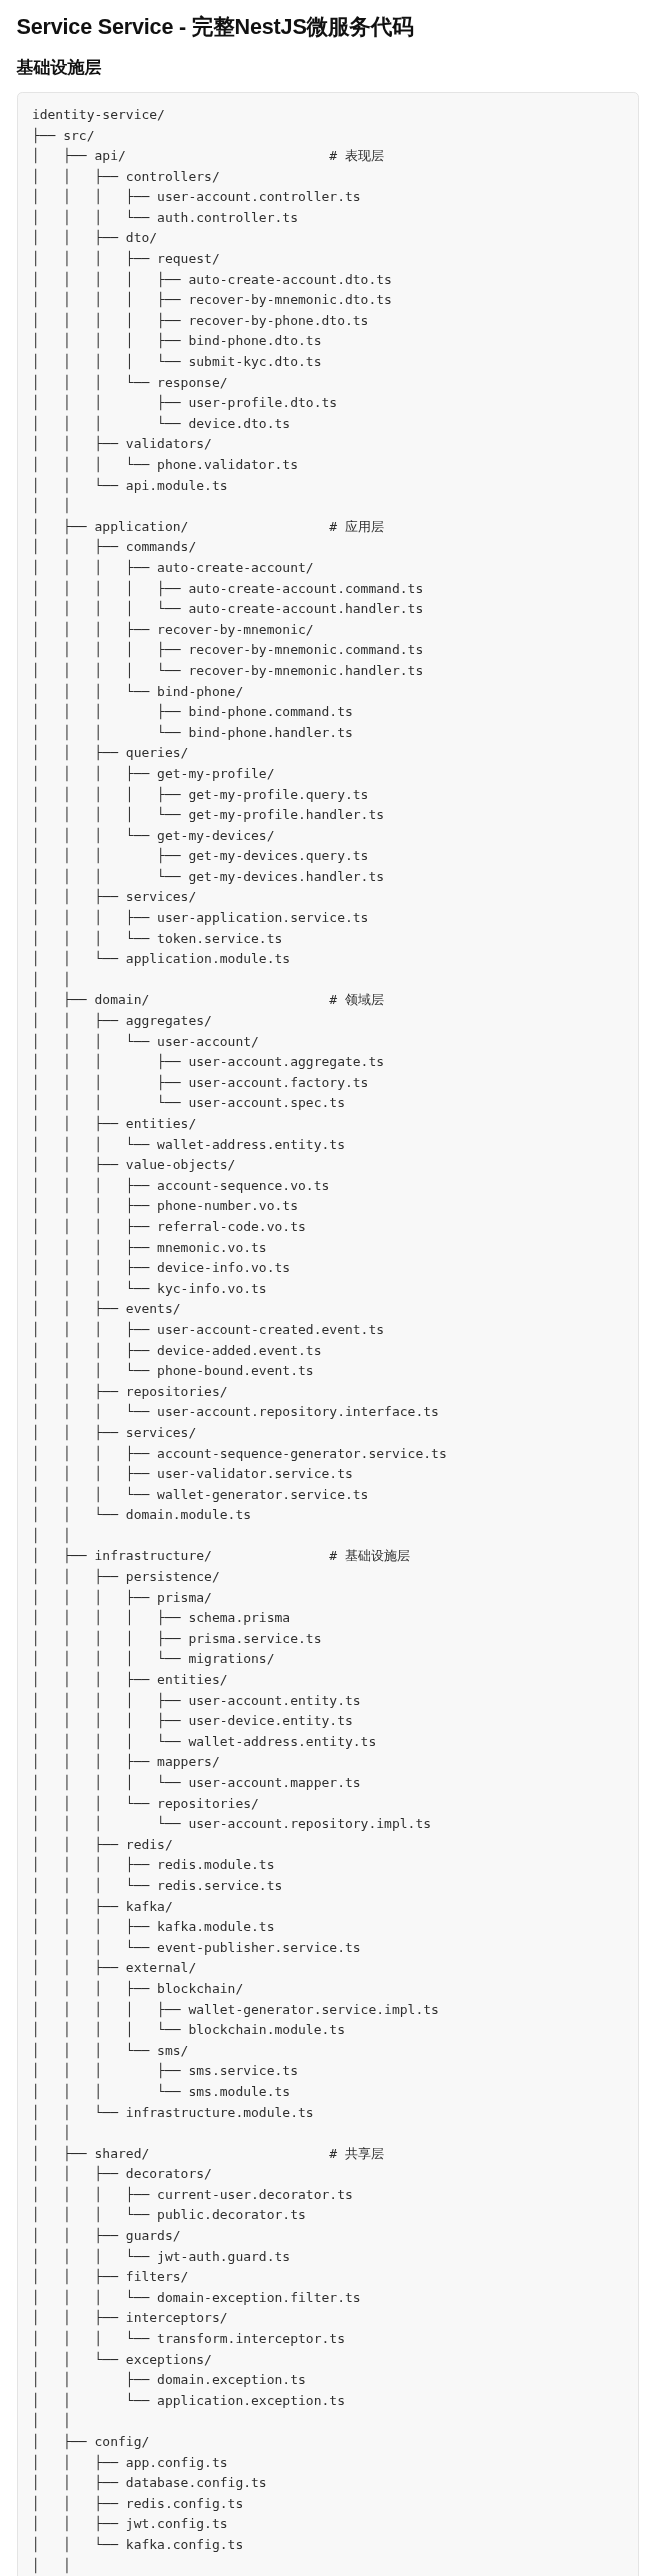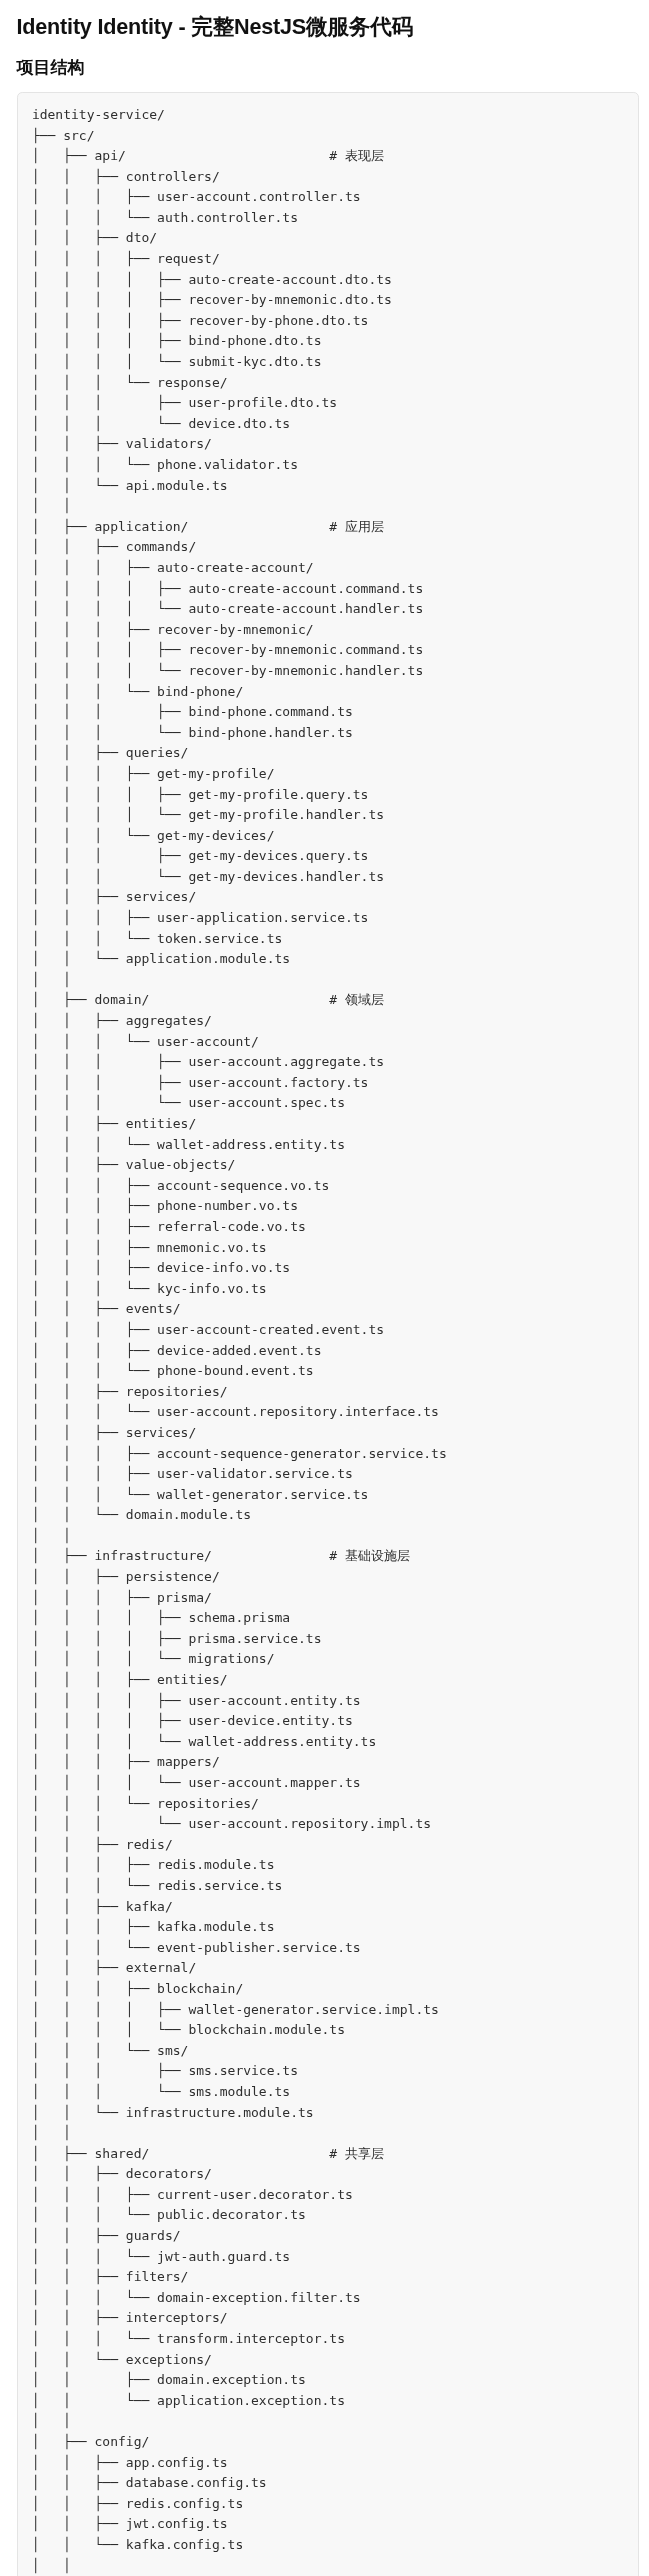--- a/index.html
+++ b/index.html
@@ -44,23 +44,23 @@
     font-size: 13px;
     line-height: 20.6px;
     color: #2e2e2e;
     white-space: pre;
   }
 </style>
 </head>
 <body>
 
 <main class="doc">
-  <h1 class="page-title">Identity Identity - 完整NestJS微服务代码</h1>
-
-  <h2 class="section-heading">项目结构</h2>
+  <h1 class="page-title">Service Service - 完整NestJS微服务代码</h1>
+
+  <h2 class="section-heading">基础设施层</h2>
 
   <div class="codeblock">
     <pre><code>identity-service/
 ├── src/
 │   ├── api/                          # 表现层
 │   │   ├── controllers/
 │   │   │   ├── user-account.controller.ts
 │   │   │   └── auth.controller.ts
 │   │   ├── dto/
 │   │   │   ├── request/

